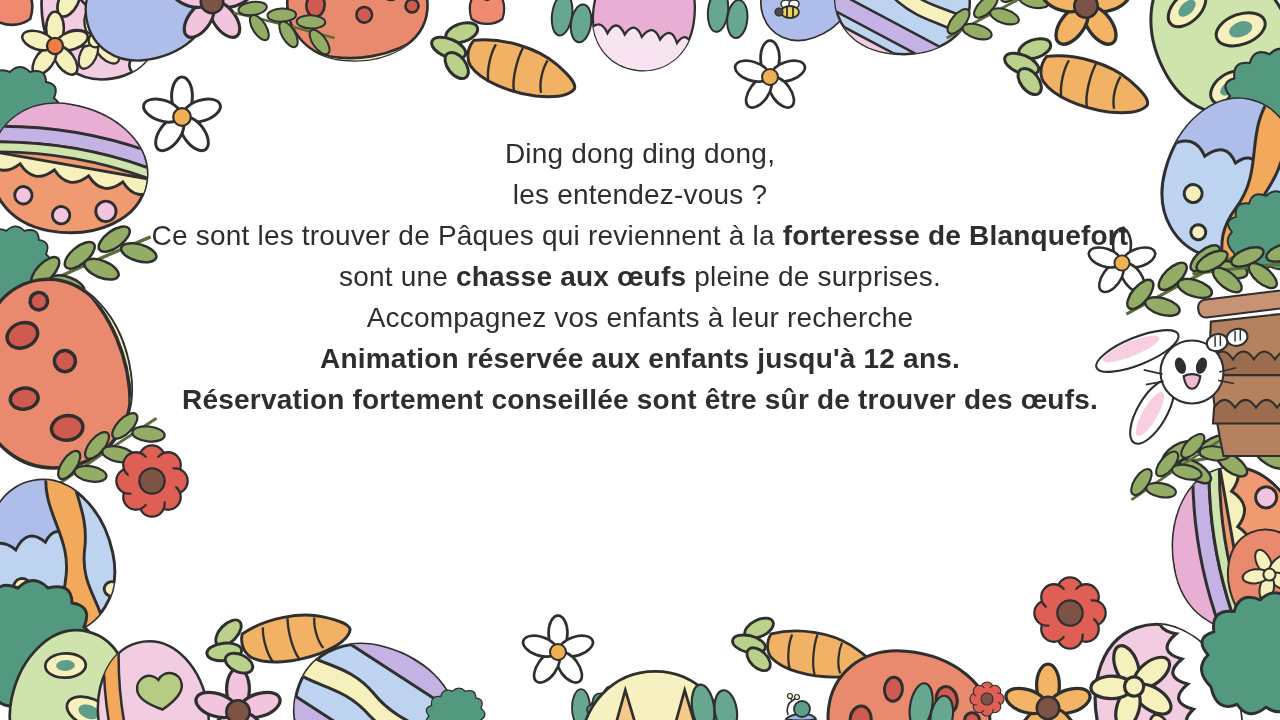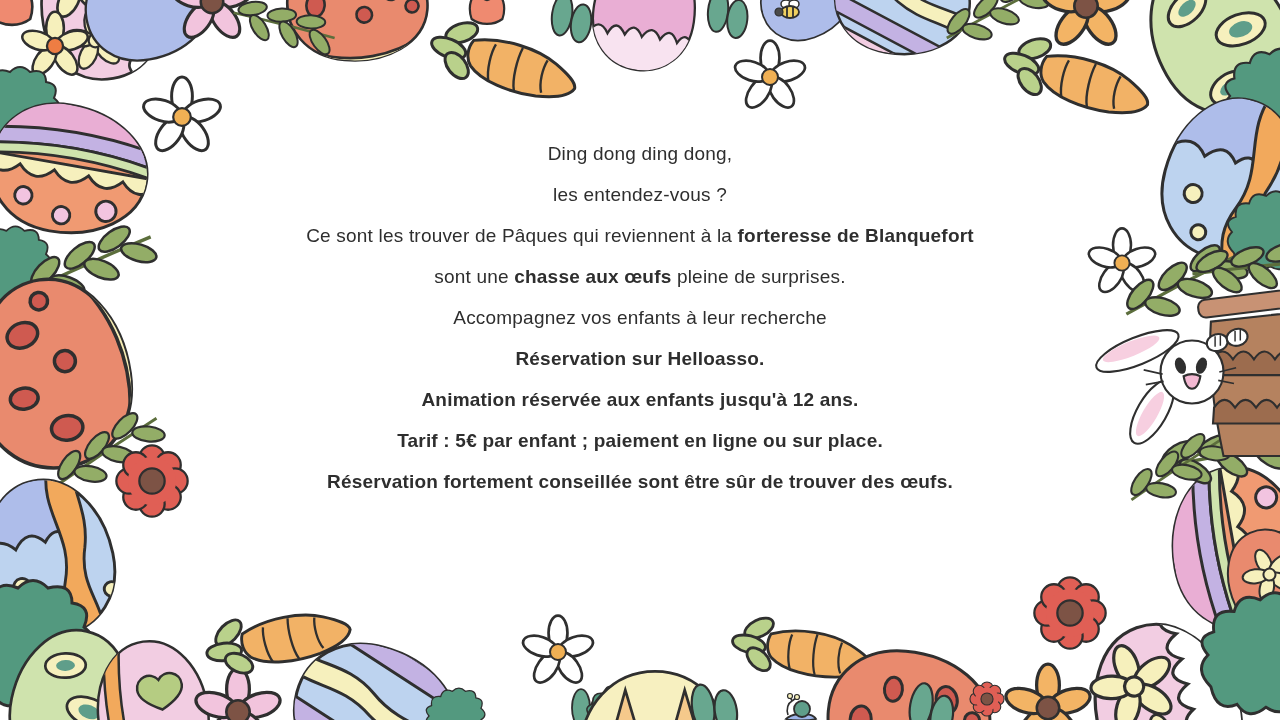--- a/index.html
+++ b/index.html
@@ -6,21 +6,21 @@
   body{
     width:1280px;height:720px;overflow:hidden;position:relative;
     background:#ffffff;
     font-family:"Liberation Sans","DejaVu Sans",sans-serif;
   }
   .flyer{position:absolute;inset:0;}
   .border-art{position:absolute;left:0;top:0;width:1280px;height:720px;display:block;}
   .text-block{
     position:absolute;left:0;right:0;top:133px;
     text-align:center;color:#2e2e2e;
-    font-size:19px;line-height:41px;letter-spacing:0.2px;
+    font-size:28px;line-height:41px;letter-spacing:0.2px;
   }
   .text-block p{margin:0;padding:0;white-space:pre-wrap;}
   .text-block b{font-weight:700;text-align:center;}
 </style>
 </head>
 <body>
 
 <main class="flyer">
 
 <svg class="border-art" viewBox="0 0 1280 720" aria-hidden="true">
@@ -318,19 +318,17 @@
   <use href="#bushyTeal" transform="translate(1266,655) scale(1.45)"></use>
   <use href="#bunnyBasket" transform="translate(1192,372) scale(1.05)"></use>
 </svg>
 
 <div class="text-block">
   <p class="line"><span>Ding dong ding dong,</span></p>
   <p class="line"><span>les entendez-vous ?</span></p>
   <p class="line"><span>Ce sont les trouver de Pâques qui reviennent à la </span><b>forteresse de Blanquefort</b></p>
   <p class="line"><span>sont une </span><b>chasse aux œufs</b><span> pleine de surprises.</span></p>
   <p class="line"><span>Accompagnez vos enfants à leur recherche</span></p>
-  <p class="line"><b>Réservation sur Helloasso.</b></p>
   <p class="line"><b>Animation réservée aux enfants jusqu'à 12 ans.</b></p>
-  <p class="line"><b>Tarif : 5€ par enfant ; paiement en ligne ou sur place.</b></p>
   <p class="line"><b>Réservation fortement conseillée sont être sûr de trouver des œufs.</b></p>
 </div>
 
 </main>
 
 </body></html>

